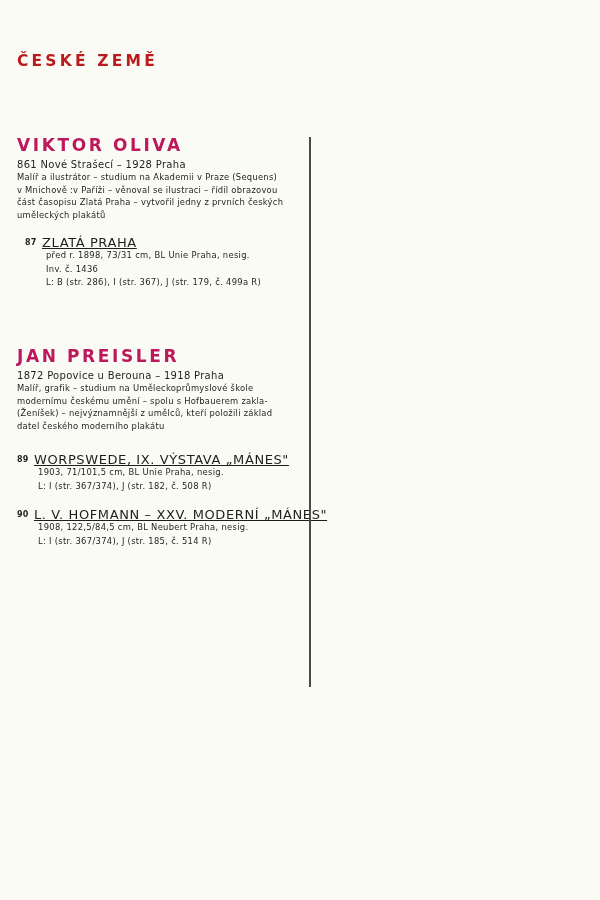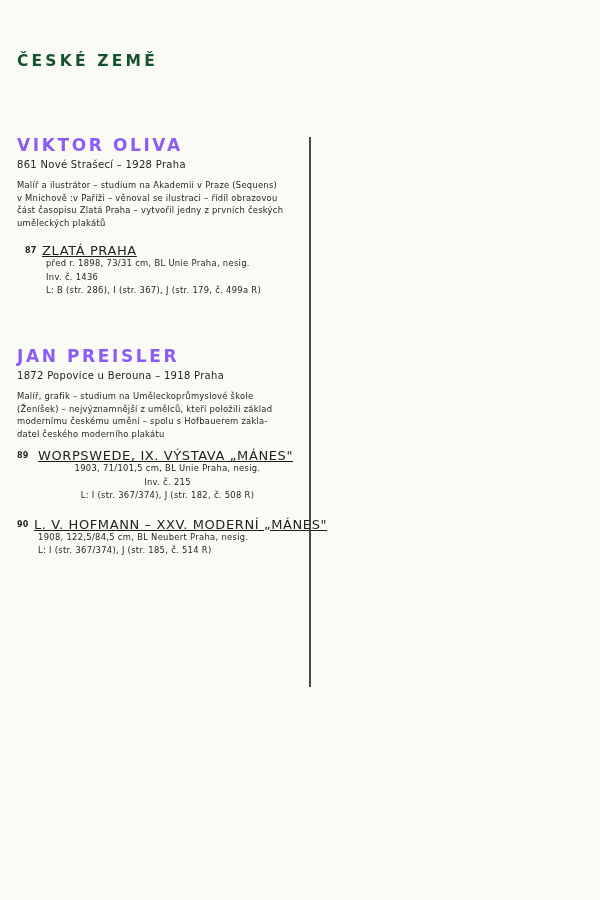--- a/index.html
+++ b/index.html
@@ -16,21 +16,21 @@
       font-family: "DejaVu Sans", sans-serif;
     }
     .section-title {
       position: absolute;
       left: 17px;
       top: 52px;
       font-size: 15.5px;
       font-weight: bold;
       letter-spacing: 3.2px;
       margin: 0;
-      color: #14532d;
+      color: #b91c1c;
     }
     .col {
       position: absolute;
       top: 0;
     }
     .col-left {
       left: 17px;
       width: 280px;
     }
     .col-right {
@@ -50,34 +50,33 @@
       position: absolute;
       left: 0;
       width: 100%;
     }
     .artist-name {
       font-size: 17px;
       font-weight: bold;
       letter-spacing: 2.6px;
       margin: 0;
       line-height: 20px;
-      color: #8b5cf6;
+      color: #be185d;
       white-space: nowrap;
     }
     .artist-life {
       font-size: 10px;
       margin-top: 4px;
       line-height: 12px;
       letter-spacing: 0.3px;
       white-space: nowrap;
     }
     .artist-bio {
       font-size: 8.4px;
       line-height: 12.6px;
-      margin-top: 8px;
       letter-spacing: 0.25px;
       text-align: justify;
       white-space: nowrap;
     }
     .artist-bio span {
       display: block;
     }
     .item {
       position: relative;
       margin-top: 14px;
@@ -129,29 +128,28 @@
       <div class="item-line">Inv. č. 1436</div>
       <div class="item-line">L: B (str. 286), I (str. 367), J (str. 179, č. 499a R)</div>
     </div>
   </div>
 
   <div class="artist" style="top:346px;">
     <h2 class="artist-name">JAN PREISLER</h2>
     <div class="artist-life">1872 Popovice u Berouna – 1918 Praha</div>
     <div class="artist-bio">
       <span>Malíř, grafik – studium na Uměleckoprůmyslové škole</span>
+      <span>modernímu českému umění – spolu s Hofbauerem zakla-</span>
       <span>(Ženíšek) – nejvýznamnější z umělců, kteří položili základ</span>
-      <span>modernímu českému umění – spolu s Hofbauerem zakla-</span>
       <span>datel českého moderního plakátu</span>
     </div>
-    <div class="item" style="margin-top:9px;text-align:center;">
+    <div class="item" style="margin-top:21px;">
       <span class="item-num">89</span>
       <div class="item-title">WORPSWEDE, IX. VÝSTAVA „MÁNES"</div>
       <div class="item-line">1903, 71/101,5 cm, BL Unie Praha, nesig.</div>
-      <div class="item-line">Inv. č. 215</div>
       <div class="item-line">L: I (str. 367/374), J (str. 182, č. 508 R)</div>
     </div>
     <div class="item" style="margin-top:15px;">
       <span class="item-num">90</span>
       <div class="item-title">L. V. HOFMANN – XXV. MODERNÍ „MÁNES"</div>
       <div class="item-line">1908, 122,5/84,5 cm, BL Neubert Praha, nesig.</div>
       <div class="item-line">L: I (str. 367/374), J (str. 185, č. 514 R)</div>
     </div>
   </div>
 </div>

